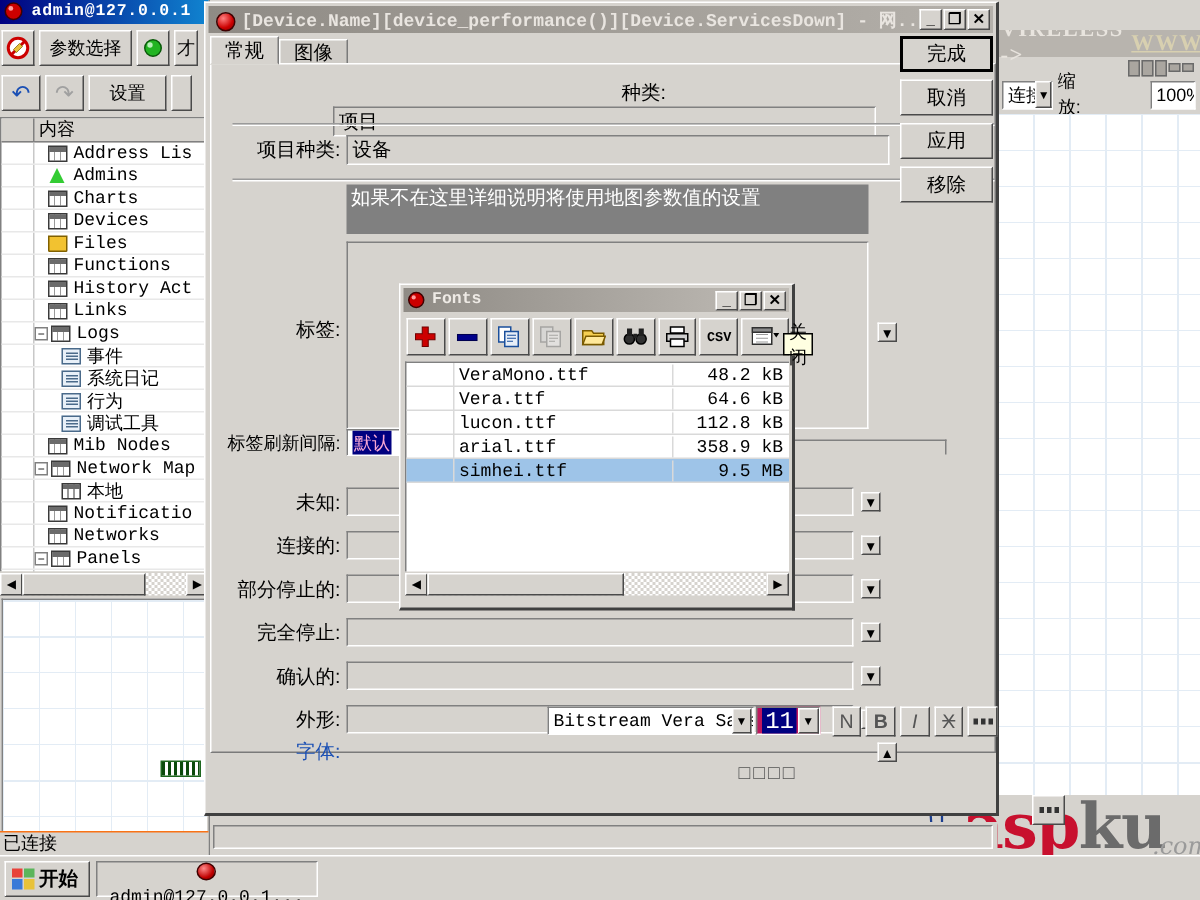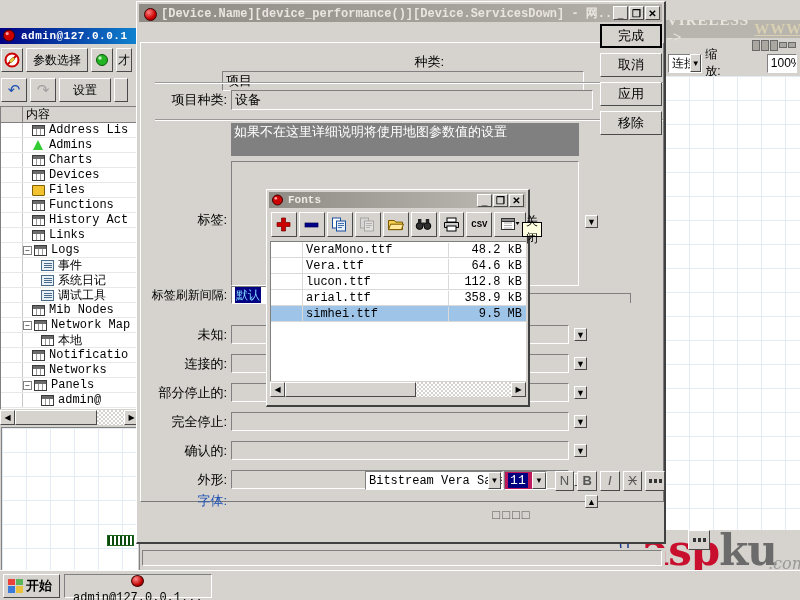--- a/index.html
+++ b/index.html
@@ -26,21 +26,21 @@
     background:#d6d3ce;
     border-top:1px solid #808080; border-left:1px solid #808080;
     border-right:1px solid #ffffff; border-bottom:1px solid #ffffff;
     display:flex; align-items:center; padding-left:3px;
     overflow:hidden; white-space:nowrap;
   }
   .white-field { background:#ffffff; }
 
   
   #bgwin { position:absolute; left:0; top:0; width:140px; height:570px;
-           background:#d6d3ce; border-right:1px solid #808080;margin-top:28px; }
+           background:#d6d3ce; border-right:1px solid #808080; }
   #bgwin-title { height:16px; background:linear-gradient(to right,#000080,#1084d0);
                  color:#fff; font-family:"Liberation Mono","DejaVu Sans Mono",monospace;
                  font-size:11px; font-weight:bold; display:flex; align-items:center;
                  padding-left:2px; letter-spacing:0.5px; }
   .tb-ico { width:16px; height:14px; margin-right:3px; flex:none; }
 
   #bgtoolbar1 { position:absolute; left:0; top:17px; width:139px; height:30px;
                 background:#d6d3ce; display:flex; align-items:center; padding:2px 1px; gap:3px; }
   #bgtoolbar2 { position:absolute; left:0; top:47px; width:139px; height:30px;
                 background:#d6d3ce; display:flex; align-items:center; padding:2px 1px; gap:3px; }
@@ -216,21 +216,21 @@
   .fc-size { width:77px; text-align:right; padding-right:4px; flex:none; }
 
   #fhscroll { position:absolute; left:3px; top:191px; width:256px; height:17px;
               display:flex; align-items:center; }
 
   
   #fontrow { position:absolute; left:228px; top:468px; width:300px; height:21px;
              display:flex; align-items:center; gap:3px; }
   #fontname { width:155px; height:19px; background:#fff; font-size:12px;
               font-family:"Liberation Mono","DejaVu Sans Mono",monospace; }
-  #fontsize { width:48px; height:19px; background:#be185d; font-size:13px;
+  #fontsize { width:48px; height:19px; background:#be185d; font-size:16px;
               font-family:"Liberation Mono","DejaVu Sans Mono",monospace;text-align:center; }
   #fontsize .selv { background:#000080; color:#fff; padding:0 2px; }
   .sbtn { width:22px; height:20px; font-size:13px; }
   .dotbtn { width:22px; height:20px; display:flex; align-items:center; justify-content:center; }
   .dots { display:flex; gap:2px; }
   .dots i { width:3px; height:4px; background:#333; display:block; }
 
   
   #taskbar { position:absolute; left:0; top:570px; width:800px; height:30px;
              background:#d6d3ce; border-top:1px solid #ffffff; display:flex;
@@ -375,20 +375,26 @@
           <div class="treerow">
             <div class="gutter"></div>
             <span style="display: inline-block; width: 18px;"></span>
             <span class="ico-doc"></span>
             <span>系统日记</span>
           </div>
           <div class="treerow">
             <div class="gutter"></div>
             <span style="display: inline-block; width: 18px;"></span>
             <span class="ico-doc"></span>
+            <span>行为</span>
+          </div>
+          <div class="treerow">
+            <div class="gutter"></div>
+            <span style="display: inline-block; width: 18px;"></span>
+            <span class="ico-doc"></span>
             <span>调试工具</span>
           </div>
           <div class="treerow">
             <div class="gutter"></div>
             <span style="display: inline-block; width: 9px;"></span>
             <span class="ico-grid"></span>
             <span>Mib Nodes</span>
           </div>
           <div class="treerow">
             <div class="gutter"></div>
@@ -495,20 +501,28 @@
 
   <div id="dlg">
     <div id="dlg-title">
       <span id="bugicon"></span>
       <span class="t">[Device.Name][device_performance()][Device.ServicesDown] - 网...</span>
       <span class="btn winbtn">_</span>
       <span class="btn winbtn">❐</span>
       <span class="btn winbtn">✕</span>
     </div>
 
+    <div id="tabbar">
+      <div class="tab active">
+        <span>常规</span>
+      </div>
+      <div class="tab inactive">
+        <span>图像</span>
+      </div>
+    </div>
 
     <div id="tabpage">
 
       <div class="formrow" style="left:0;top:10px;width:520px;flex-direction:column;">
         <div class="lbl" style="width:86px;">种类:</div>
         <div class="field" style="margin-left:4px;width:362px;height:20px;font-size:13px;">
           <span>项目</span>
         </div>
       </div>
       <div class="sep" style="left:14px;top:39px;width:508px;"></div>
@@ -525,21 +539,21 @@
 
       <div class="formrow" style="left:0;top:168px;">
         <div class="lbl" style="width:86px;">标签:</div>
       </div>
       <div id="labelbox"></div>
       <div class="btn arrowbtn" style="position:absolute;left:444px;top:172px;">▼</div>
 
       <div class="formrow" style="left:0;top:243px;width:520px;">
         <div class="lbl" style="width:86px;font-size:12px;">标签刷新间隔:</div>
         <div class="field white-field" style="margin-left:4px;width:60px;height:18px;">
-          <span style="background:#000080;color:#7dd3fc;padding:0 1px;font-size:12px;">默认</span>
+          <span style="background:#000080;color:#f9a8d4;padding:0 1px;font-size:12px;">默认</span>
         </div>
       </div>
 
       <div style="position:absolute;left:380px;top:250px;width:110px;height:10px;
                   border-top:1px solid #808080;border-left:1px solid #808080;border-right:1px solid #808080;"></div>
 
       <div id="staterows">
           <div class="formrow" style="left: 0px; top: 282px; width: 520px;">
             <div class="lbl" style="width: 86px;">未知:</div>
             <div class="field" style="margin-left: 4px; width: 338px; height: 19px; font-size: 13px;">

